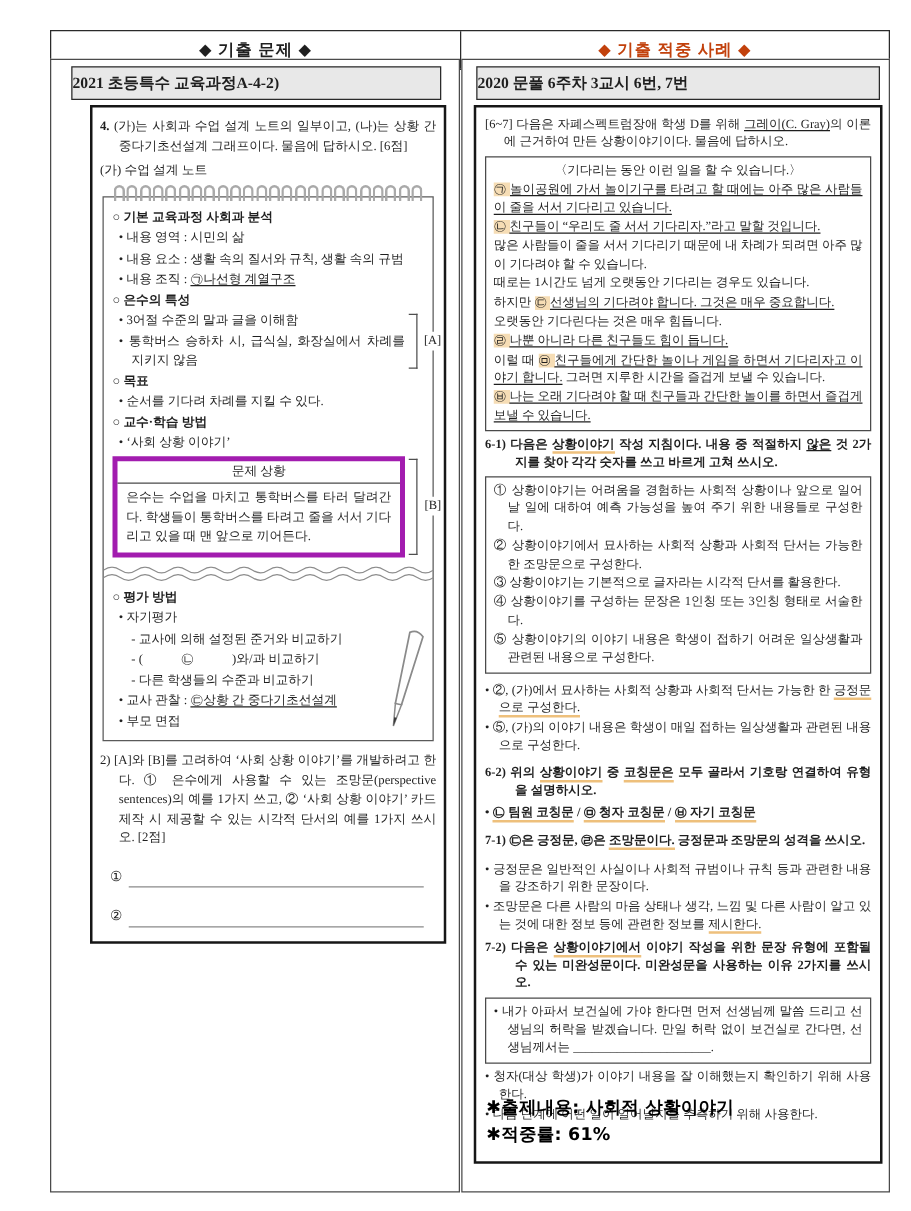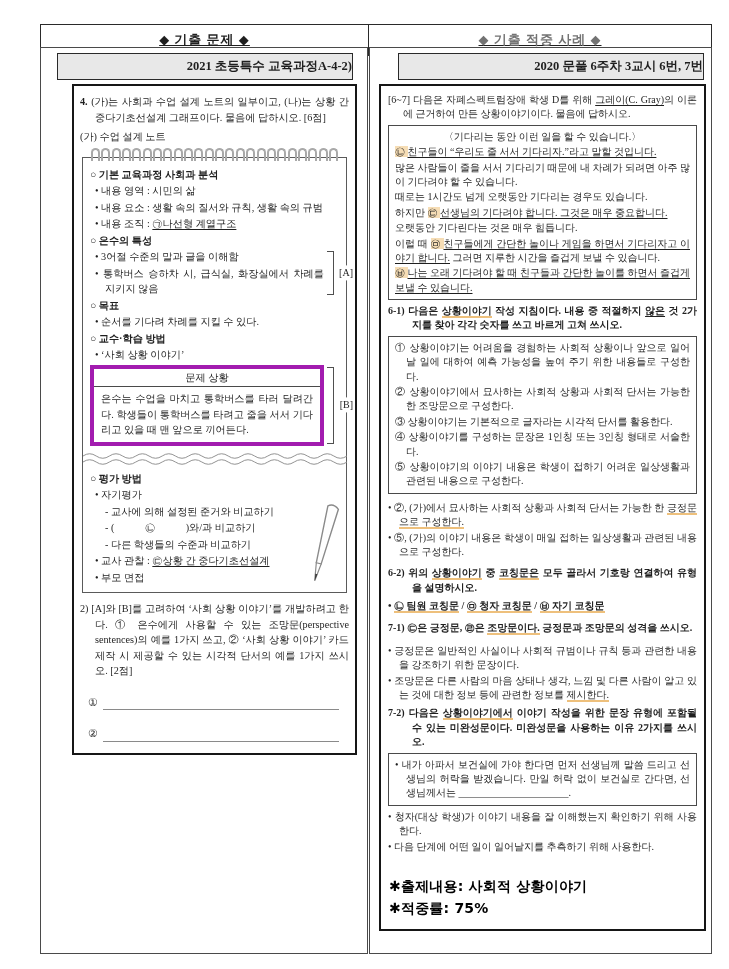--- a/index.html
+++ b/index.html
@@ -6,42 +6,42 @@
   html,body { background:#ffffff; }
   .page {
     position:relative; width:729px; height:969px; margin:0 auto;
     background:#fff; overflow:hidden;
     font-family:"Liberation Serif","DejaVu Serif",serif;
     color:#1f1f1f;
   }
   
   .header-row {
     position:absolute; left:40px; top:24px; width:672px; height:32px;
-    border:1px solid #2a2a2a; display:flex;text-decoration:underline;
+    border:1px solid #2a2a2a; display:flex;
   }
   .hcell {
     display:flex; align-items:center; justify-content:center;
     font-weight:bold; font-size:13px; letter-spacing:1px;
   }
   .hcell.left  { flex:0 0 328px; border-right:1px solid #2a2a2a; }
-  .hcell.right { flex:1; color:#737373; }
+  .hcell.right { flex:1; color:#c2410c; }
   
   .body-row {
     position:absolute; left:40px; top:47px; width:672px; height:907px;
     display:flex;
   }
   .cell { border:1px solid #4a4a4a; background:#fff; overflow:hidden; padding:3px 2px; }
   .cell.lc { flex:0 0 328px; margin-right:1px; }
   .cell.rc { flex:1; }
   .panel-title {
     border:1px solid #2a2a2a; background:#e8e8e8;
-    text-align:right; font-weight:bold; font-size:12.5px;
+    text-align:left; font-weight:bold; font-size:12.5px;
     padding:4px 0; margin:2px 12px 4px 14px;
   }
-  .cell.rc .panel-title { margin:2px 5px 4px 26px; }
+  .cell.rc .panel-title { margin:2px 5px 4px 9px; }
   .content-box {
     border:2px solid #161616; background:#fff;
     text-align:justify;
   }
   .content-box.lcb {
     margin:0 8px 0 29px; padding:7px 6px; min-height:650px;
     font-size:10.2px; line-height:1.52;
   }
   .content-box.rcb {
     margin:0 3px 0 7px; padding:6px 7px 6px 7px; height:847px;
@@ -222,30 +222,32 @@
           </div>
         </div>
     </div>
     <div class="cell rc">
       <div class="panel-title">
         <span>2020 문풀 6주차 3교시 6번, 7번</span>
       </div>
       <div class="content-box rcb" id="right-content">
         <div class="stamps" id="stamps">
             <div class="para redline"><span class="b red">✱출제내용: 사회적 상황이야기</span></div>
-            <div class="para redline"><span class="b red">✱적중률: 75%</span></div>
+            <div class="para redline"><span class="b red">✱적중률: 61%</span></div>
           </div>
       <div class="para hang1"><span>[6~7] 다음은 자폐스펙트럼장애 학생 D를 위해 </span><span class="u">그레이(C. Gray)</span><span>의 이론에 근거하여 만든 상황이야기이다. 물음에 답하시오.</span></div>
           <div class="sbox">
             <div class="para ctr"><span>〈기다리는 동안 이런 일을 할 수 있습니다.〉</span></div>
+            <div class="para"><span class="hl">㉠ </span><span class="u">놀이공원에 가서 놀이기구를 타려고 할 때에는 아주 많은 사람들이 줄을 서서 기다리고 있습니다.</span></div>
             <div class="para"><span class="hl">㉡ </span><span class="u">친구들이 “우리도 줄 서서 기다리자.”라고 말할 것입니다.</span></div>
             <div class="para"><span>많은 사람들이 줄을 서서 기다리기 때문에 내 차례가 되려면 아주 많이 기다려야 할 수 있습니다.</span></div>
             <div class="para"><span>때로는 1시간도 넘게 오랫동안 기다리는 경우도 있습니다.</span></div>
             <div class="para"><span>하지만 </span><span class="hl">㉢ </span><span class="u">선생님의 기다려야 합니다. 그것은 매우 중요합니다.</span></div>
             <div class="para"><span>오랫동안 기다린다는 것은 매우 힘듭니다.</span></div>
+            <div class="para"><span class="hl">㉣ </span><span class="u">나뿐 아니라 다른 친구들도 힘이 듭니다.</span></div>
             <div class="para"><span>이럴 때 </span><span class="hl">㉤ </span><span class="u">친구들에게 간단한 놀이나 게임을 하면서 기다리자고 이야기 합니다.</span><span> 그러면 지루한 시간을 즐겁게 보낼 수 있습니다.</span></div>
             <div class="para"><span class="hl">㉥ </span><span class="u">나는 오래 기다려야 할 때 친구들과 간단한 놀이를 하면서 즐겁게 보낼 수 있습니다.</span></div>
           </div>
           <div class="para hang2 mt1"><span class="b">6-1) 다음은 </span><span class="b hlu">상황이야기</span><span class="b"> 작성 지침이다. 내용 중 적절하지 </span><span class="b u">않은</span><span class="b"> 것 2가지를 찾아 각각 숫자를 쓰고 바르게 고쳐 쓰시오.</span></div>
           <div class="sbox">
             <div class="para hangB"><span>① 상황이야기는 어려움을 경험하는 사회적 상황이나 앞으로 일어날 일에 대하여 예측 가능성을 높여 주기 위한 내용들로 구성한다.</span></div>
             <div class="para hangB"><span>② 상황이야기에서 묘사하는 사회적 상황과 사회적 단서는 가능한 한 조망문으로 구성한다.</span></div>
             <div class="para hangB"><span>③ 상황이야기는 기본적으로 글자라는 시각적 단서를 활용한다.</span></div>
             <div class="para hangB"><span>④ 상황이야기를 구성하는 문장은 1인칭 또는 3인칭 형태로 서술한다.</span></div>
             <div class="para hangB"><span>⑤ 상황이야기의 이야기 내용은 학생이 접하기 어려운 일상생활과 관련된 내용으로 구성한다.</span></div>

